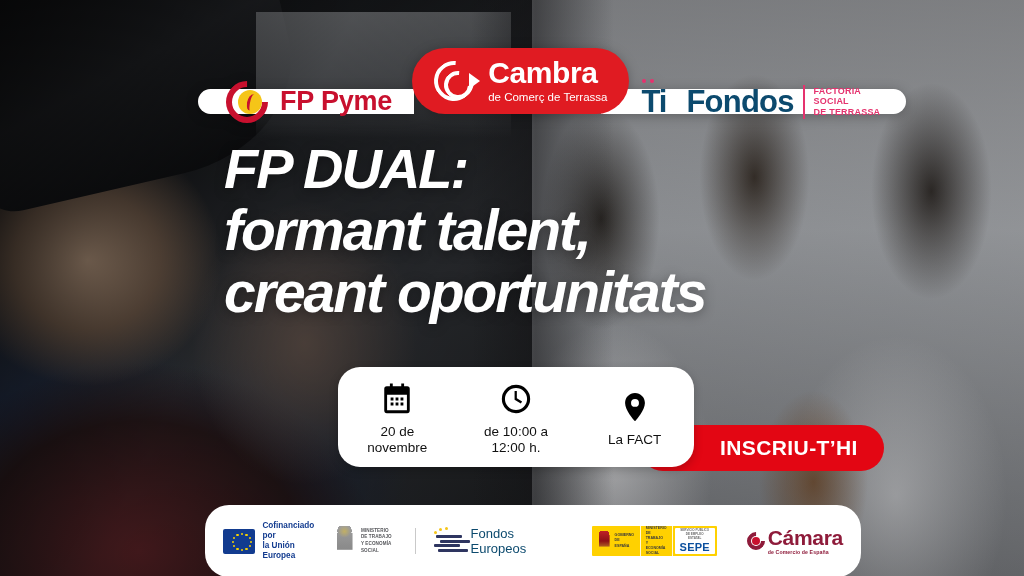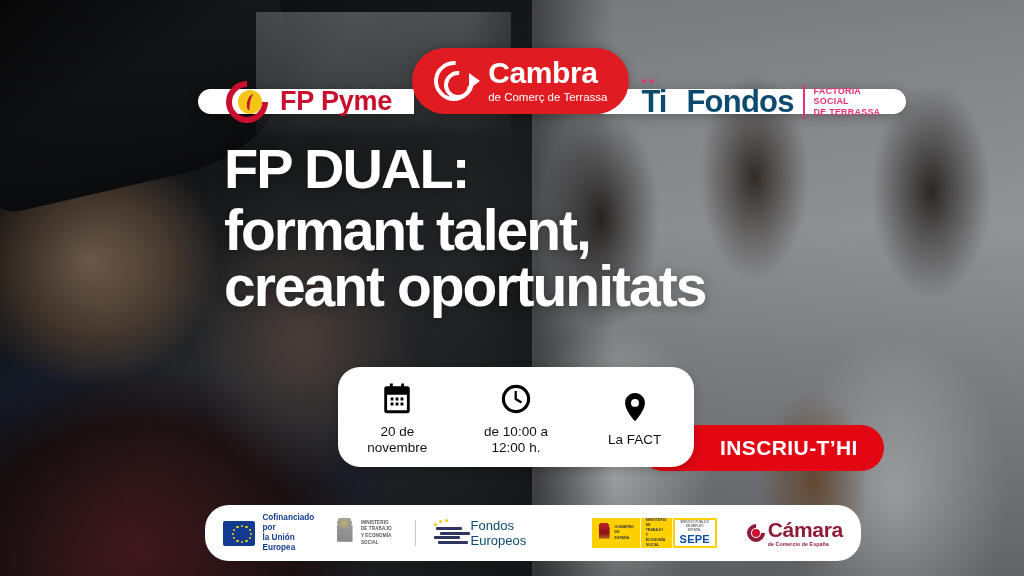--- a/index.html
+++ b/index.html
@@ -193,24 +193,25 @@
   }
 
   
   .headline {
     position: absolute; left: 224px; top: 142px;
     color: #fff;
     font-weight: 800;
     letter-spacing: -2px;
     line-height: .98;
     text-shadow: 0 2px 12px rgba(0,0,0,.35);
+    font-style: italic;
   }
   .headline .l1 { font-size: 56px; display: block; }
   .headline .l2 { font-size: 57px; display: block; margin-top: 6px; }
-  .headline .l3 { font-size: 57px; display: block; margin-top: 0; }
+  .headline .l3 { font-size: 57px; display: block; margin-top: 6px; }
 
   
   .cta {
     position: absolute; left: 640px; top: 425px;
     height: 46px;
     padding: 0 26px 0 80px;
     display: flex; align-items: center;
     background: #E30613;
     border-radius: 23px;
     color: #fff;
@@ -244,21 +245,21 @@
   .ic { width: 34px; height: 34px; color: #000; }
   .ic svg { width: 100%; height: 100%; display: block; fill: currentColor; }
 
   
   .funders {
     position: absolute; left: 205px; top: 505px;
     width: 620px; height: 48px;
     background: #fff;
     border-radius: 24px;
     display: flex; align-items: center;
-    padding: 4px 18px;
+    padding: 12px 18px;
     gap: 14px;
     z-index: 4;
   }
   .fund { display: flex; align-items: center; }
   .vdiv { width: 1px; height: 26px; background: #c9c9c9; }
 
   .eu-flag {
     width: 38px; height: 25px; background: #123B8F;
     border-radius: 2px; position: relative;
   }

